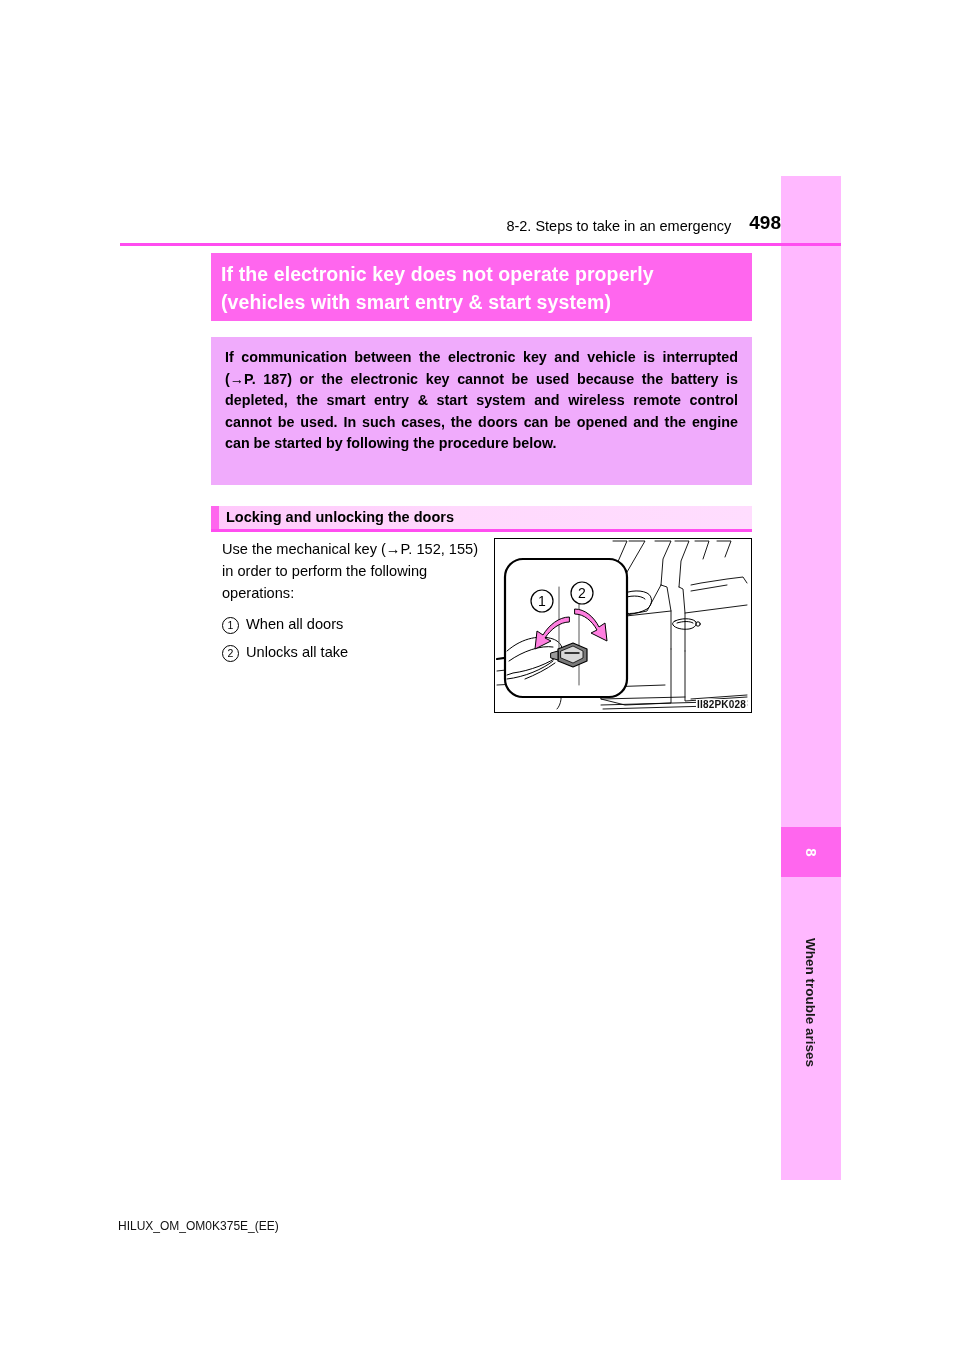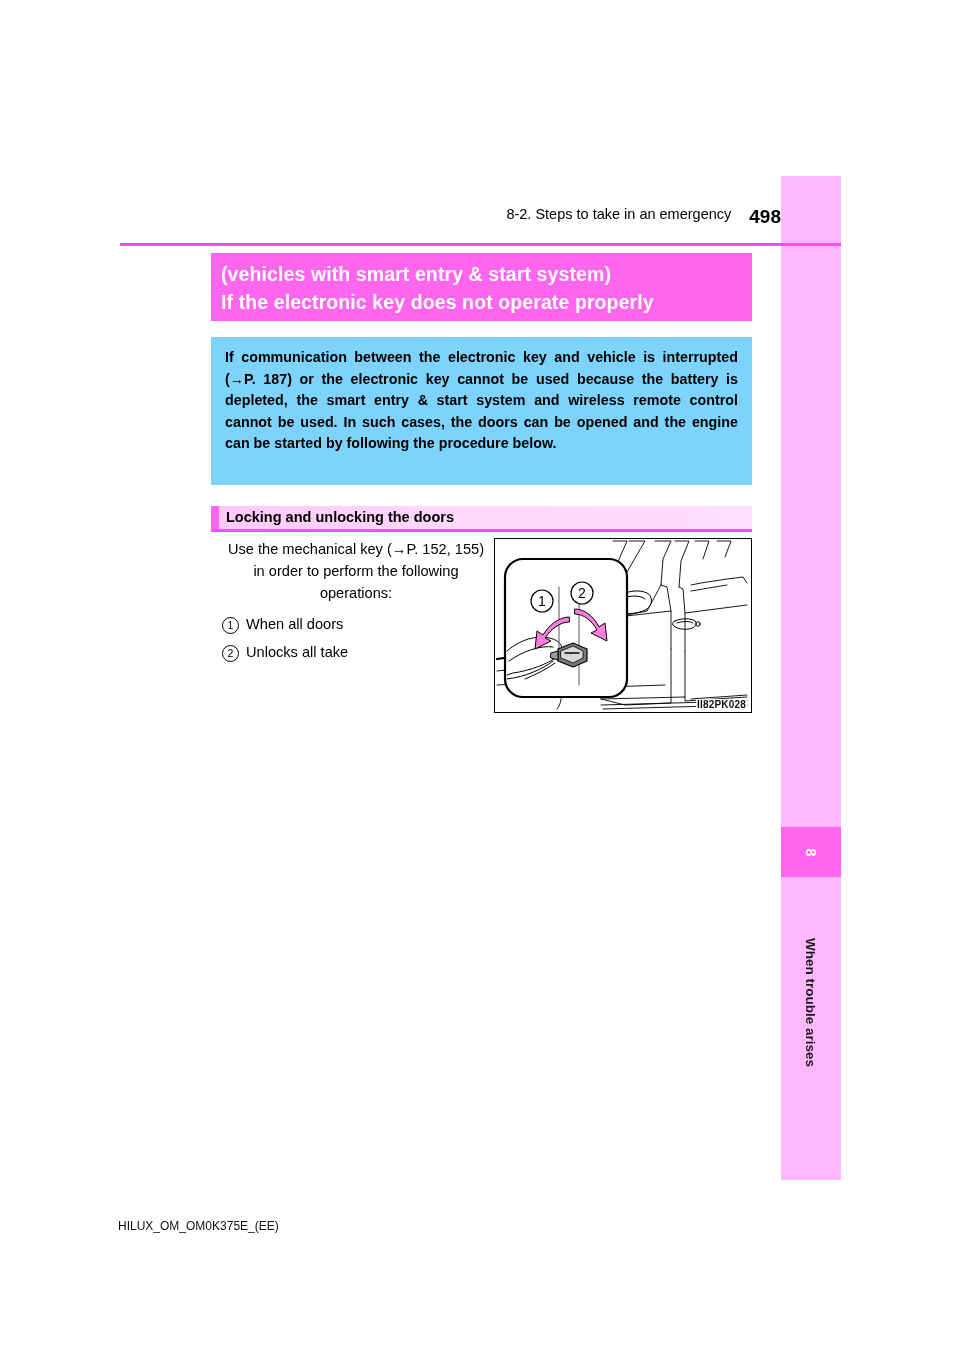--- a/index.html
+++ b/index.html
@@ -70,21 +70,21 @@
   }
 
   
   #page-header {
     position: absolute;
     left: 120px;
     top: 206px;
     width: 661px;
     height: 28px;
     display: flex;
-    align-items: flex-start;
+    align-items: flex-end;
     justify-content: flex-end;
   }
   #header-title {
     font-size: 14.5px;
     color: #000000;
     margin-right: 18px;
   }
   #page-number {
     font-size: 19px;
     font-weight: bold;
@@ -119,21 +119,21 @@
     white-space: nowrap;
   }
 
   
   #intro-box {
     position: absolute;
     left: 211px;
     top: 337px;
     width: 541px;
     height: 148px;
-    background: #7dd3fc;
+    background: #f0abfc;
     box-sizing: border-box;
     padding: 10px 14px;
   }
   #intro-box p {
     margin: 0;
     font-size: 14.3px;
     font-weight: bold;
     line-height: 21.5px;
     color: #000000;
     text-align: justify;
@@ -179,21 +179,20 @@
     font-weight: bold;
     color: #000000;
   }
 
   
   #body-column {
     position: absolute;
     left: 222px;
     top: 538px;
     width: 268px;
-    text-align: center;
   }
   #instruction-text {
     margin: 0;
     font-size: 14.6px;
     line-height: 22px;
     color: #000000;
   }
   .num-list {
     margin: 9px 0 0 0;
     padding: 0;
@@ -275,22 +274,22 @@
   <span>When trouble arises</span>
 </div>
 
 <div id="page-header">
   <div id="header-title">8-2. Steps to take in an emergency</div>
   <div id="page-number">498</div>
 </div>
 <div id="header-rule"></div>
 
 <div id="section-title">
+  <div class="line">If the electronic key does not operate properly</div>
   <div class="line">(vehicles with smart entry &amp; start system)</div>
-  <div class="line">If the electronic key does not operate properly</div>
 </div>
 
 <div id="intro-box">
   <p>If communication between the electronic key and vehicle is interrupted (→P. 187) or the electronic key cannot be used because the battery is depleted, the smart entry &amp; start system and wireless remote control cannot be used. In such cases, the doors can be opened and the engine can be started by following the procedure below.</p>
 </div>
 
 <div id="subsection">
   <div id="subsection-bg"></div>
   <div id="subsection-tab"></div>
   <div id="subsection-underline"></div>

